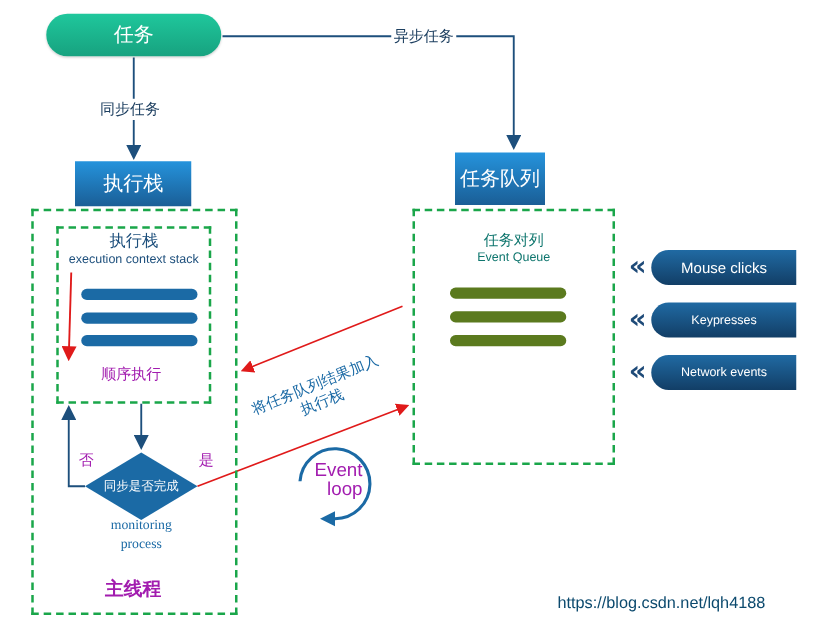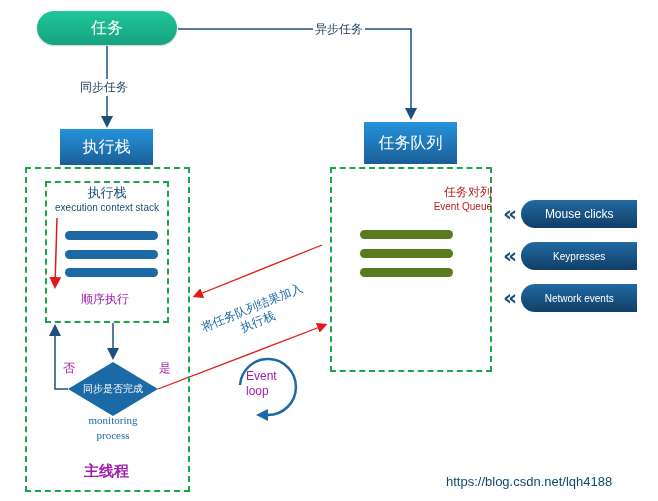--- a/index.html
+++ b/index.html
@@ -5,21 +5,21 @@
   html, body { margin: 0; padding: 0; background: #ffffff; }
   body { width: 658px; height: 501px; position: relative; overflow: hidden;
          font-family: "DejaVu Sans", "Liberation Sans", sans-serif; }
   .abs { position: absolute; }
   .task-pill { left: 37px; top: 11px; width: 140px; height: 34px; border-radius: 17px;
     background: linear-gradient(#1fc79c, #17a27f); color: #fff; font-size: 16px;
     display: flex; align-items: center; justify-content: center; box-shadow: 0 1px 2px rgba(0,0,0,.2); font-family: Liberation Serif, serif; }
   .blue-box { background: linear-gradient(#2593dc, #1a5e96); color: #fff; font-size: 16px;
     display: flex; align-items: center; justify-content: center; }
   .stack-hdr { left: 60px; top: 129px; width: 93px; height: 36px; }
-  .queue-hdr { left: 364px; top: 122px; width: 93px; height: 42px; }
+  .queue-hdr { left: 364px; top: 122px; width: 72px; height: 42px; }
   .dash { border: 2px dashed #1aa64a; box-sizing: border-box; }
   .main-frame { left: 25px; top: 167px; width: 165px; height: 325px; }
   .inner-frame { left: 45px; top: 181px; width: 124px; height: 142px; }
   .queue-frame { left: 330px; top: 167px; width: 162px; height: 205px; }
   .label { font-size: 12px; color: #1d3f60; background: #fff; padding: 0 2px; }
   .bar { border-radius: 5px; height: 9px; }
   .bar.blue { background: #1b6aa5; }
   .bar.green { background: #5b7a1e; }
   .evt { height: 28px; width: 116px; background: linear-gradient(#206aa3, #123e66);
          border-radius: 14px 0 0 14px; color: #fff; display: flex; align-items: center;
@@ -80,34 +80,34 @@
 
 <div class="abs" style="left:68px;top:382px;width:90px;text-align:center;color:#fff;font-size:10px;font-family:Liberation Mono, monospace;">同步是否完成</div>
 <div class="abs red" style="left:63px;top:360px;font-size:12px;">否</div>
 <div class="abs red" style="left:159px;top:360px;font-size:12px;">是</div>
 <div class="abs" style="left:68px;top:413px;width:90px;text-align:center;color:#1b6aa5;font-size:11px;font-family:Liberation Serif, serif;line-height:15px;">
   <div>monitoring</div>
   <div>process</div>
 </div>
 <div class="abs red" style="left:84px;top:462px;font-size:15px;font-weight:bold;">主线程</div>
 
-<div class="abs" style="left:330px;top:184px;width:162px;text-align:right;color:#b91c1c;">
+<div class="abs" style="left:330px;top:184px;width:162px;text-align:center;color:#0f766e;">
   <div style="font-size:12px;">任务对列</div>
   <div style="font-size:10px;font-family:'Liberation Sans',sans-serif;">Event Queue</div>
 </div>
 <div class="abs bar green" style="left:360px;top:230px;width:93px;"></div>
 <div class="abs bar green" style="left:360px;top:249px;width:93px;"></div>
 <div class="abs bar green" style="left:360px;top:268px;width:93px;"></div>
 
 <div class="abs" style="left:190px;top:300px;width:130px;text-align:center;color:#1b6aa5;font-size:12px;transform:rotate(-22deg);line-height:15px;">
   <div>将任务队列结果加入</div>
   <div>执行栈</div>
 </div>
 
-<div class="abs red" style="left:246px;top:369px;width:44px;text-align:left;font-size:12px;font-family:'Liberation Sans',sans-serif;line-height:15px;">
+<div class="abs red" style="left:246px;top:369px;width:44px;text-align:right;font-size:15px;font-family:'Liberation Sans',sans-serif;line-height:15px;">
   <div>Event</div>
   <div>loop</div>
 </div>
 
 <div class="abs" style="left:503px;top:200px;">
   <div style="display:flex;align-items:center;gap:4px;">
     <span class="chev">«</span>
     <div class="evt" style="font-size:12px;">
         <span>Mouse clicks</span>
       </div>

